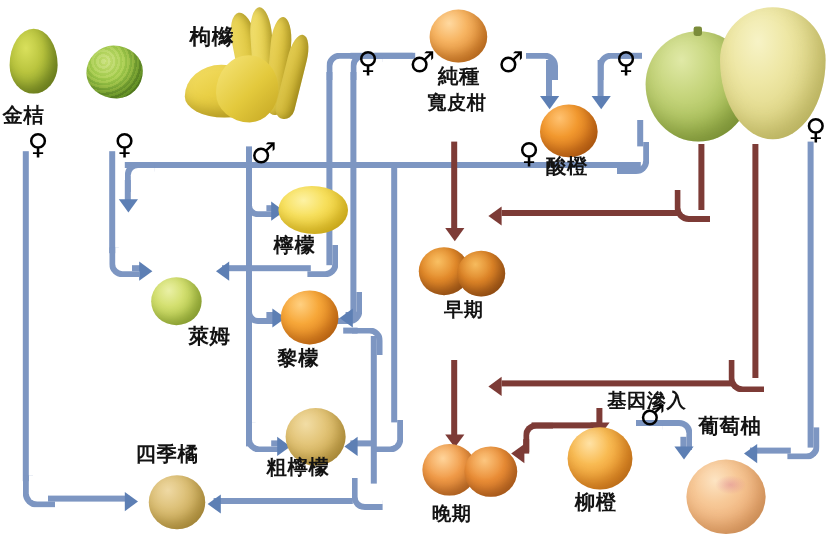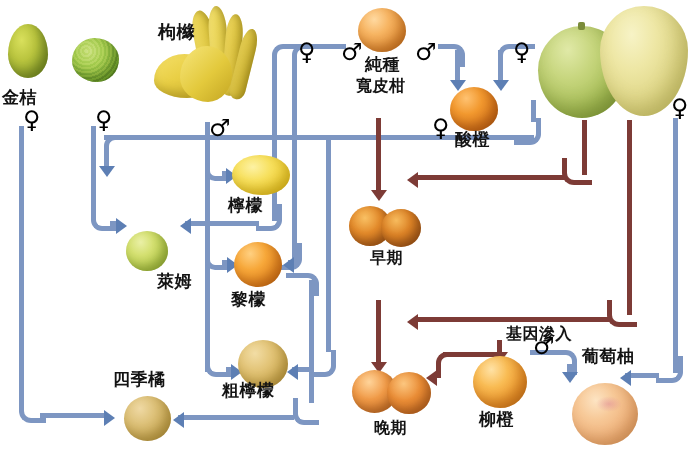--- a/index.html
+++ b/index.html
@@ -242,21 +242,21 @@
 
 
   <div class="lbl" style="left:228px;top:196px;font-size:17px;">檸檬</div>
   <div class="lbl" style="left:119px;top:272px;font-size:17px;margin-left:38px;">萊姆</div>
   <div class="lbl" style="left:231px;top:290px;font-size:17px;">黎檬</div>
   <div class="lbl" style="left:222px;top:381px;font-size:17px;">粗檸檬</div>
   <div class="lbl" style="left:113px;top:370px;font-size:17px;">四季橘</div>
 
   <div class="lbl multi" style="left:370px;top:248px;font-size:16px;">早期</div>
 
-  <div class="lbl multi" style="left:374px;top:418px;font-size:16px;">晚期</div>
+  <div class="lbl multi" style="left:360px;top:418px;font-size:16px;">晚期</div>
 
   <div class="lbl" style="left:479px;top:410px;font-size:17px;">柳橙</div>
   <div class="lbl" style="left:582px;top:347px;font-size:17px;">葡萄柚</div>
 
   <div class="lbl" style="left:506px;top:325px;font-size:16px;">基因滲入</div>
 
   <div class="sym" style="left:23px;top:108px;font-size:24px;">♀</div>
   <div class="sym" style="left:95px;top:108px;font-size:24px;">♀</div>
   <div class="sym" style="left:209px;top:116px;font-size:24px;">♂</div>
 

